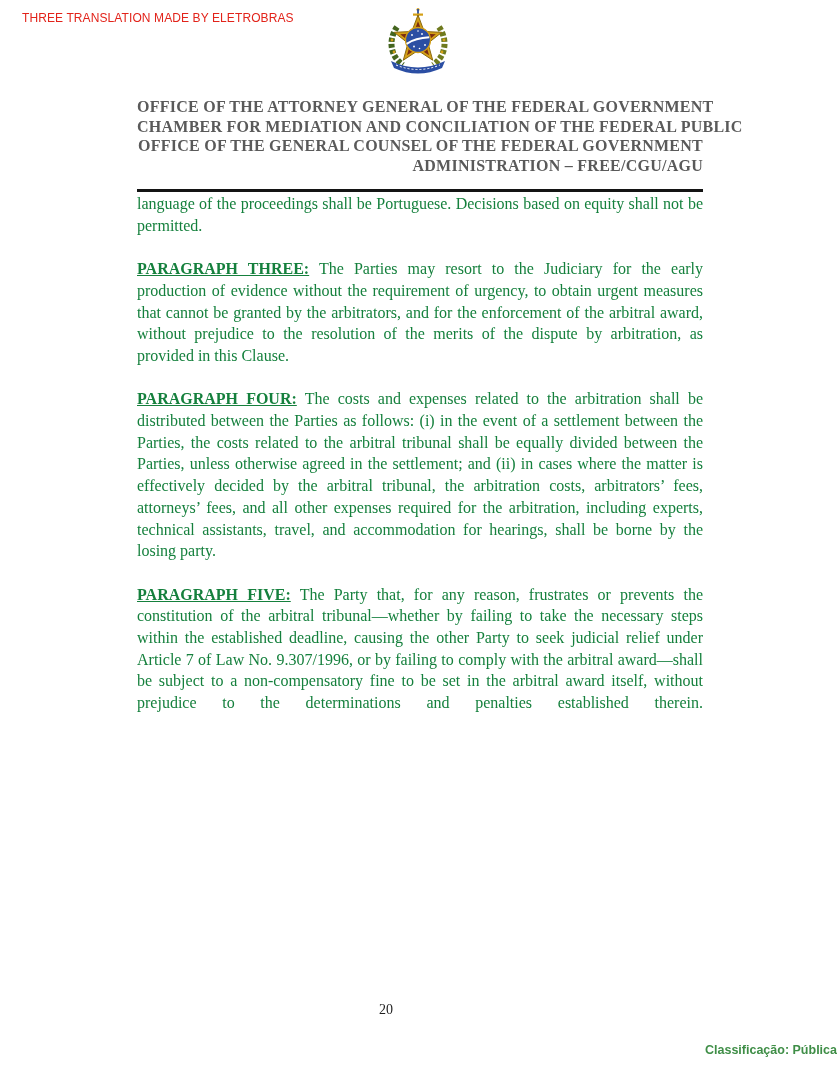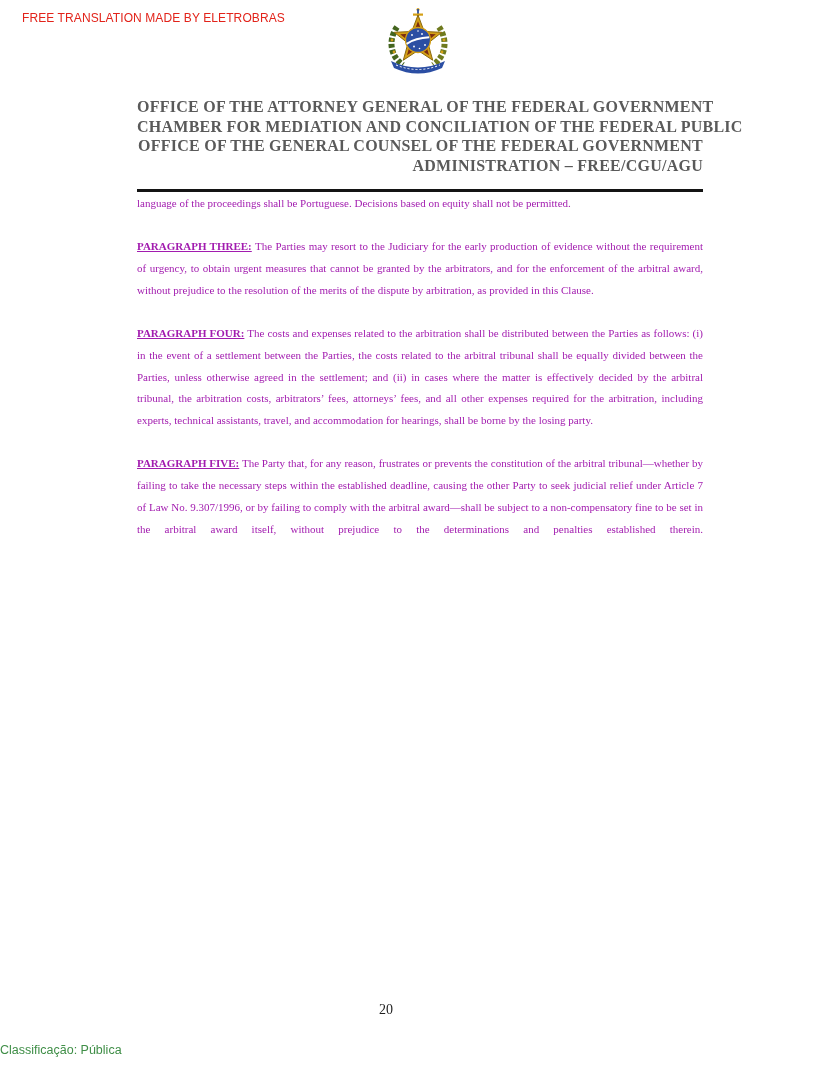--- a/index.html
+++ b/index.html
@@ -35,45 +35,45 @@
     font-size: 16px;
     line-height: 19.5px;
     letter-spacing: 0.25px;
   }
   .doc-header .hline { white-space: nowrap; }
   .rule {
     border: none; height: 3px; background: #141414;
     margin: 14px 0 1px 0;
   }
   .body-text {
-    font-size: 11px;
+    font-size: 16px;
     line-height: 21.7px;
-    color: #a21caf;
+    color: #15803d;
     text-align: justify;
   }
   .para { margin-bottom: 21.7px; }
   .para strong { font-weight: bold; text-decoration: underline; }
   .stretch-last { text-align-last: justify; }
   .page-number {
     position: absolute; top: 1002px; left: 0; width: 772px;
     text-align: center; font-size: 14px; color: #1f1f1f;
   }
   .classification {
     position: absolute; top: 1043px; left: 0; width: 837px;
-    text-align: left;
+    text-align: right;
     font-family: "Liberation Sans", sans-serif;
-    font-size: 12.5px; color: #3f8e47;
+    font-size: 12.5px; color: #3f8e47; font-weight: bold;
   }
 </style>
 </head>
 <body>
 
 <div class="page">
 
-  <div class="watermark">FREE TRANSLATION MADE BY ELETROBRAS</div>
+  <div class="watermark">THREE TRANSLATION MADE BY ELETROBRAS</div>
 
   <div class="emblem">
     <svg viewBox="0 0 74 74" xmlns="http://www.w3.org/2000/svg">
 
       <path d="M16,20 C7,33 9,49 22,58" stroke="#44651f" stroke-width="6" fill="none" stroke-dasharray="4 2"></path>
       <path d="M58,20 C67,33 65,49 52,58" stroke="#6f7a1e" stroke-width="6" fill="none" stroke-dasharray="4 2"></path>
       <circle cx="11" cy="33" r="1.4" fill="#d4a017"></circle>
       <circle cx="13" cy="45" r="1.4" fill="#d4a017"></circle>
       <circle cx="63" cy="33" r="1.4" fill="#d4a017"></circle>
       <circle cx="61" cy="45" r="1.4" fill="#d4a017"></circle>

